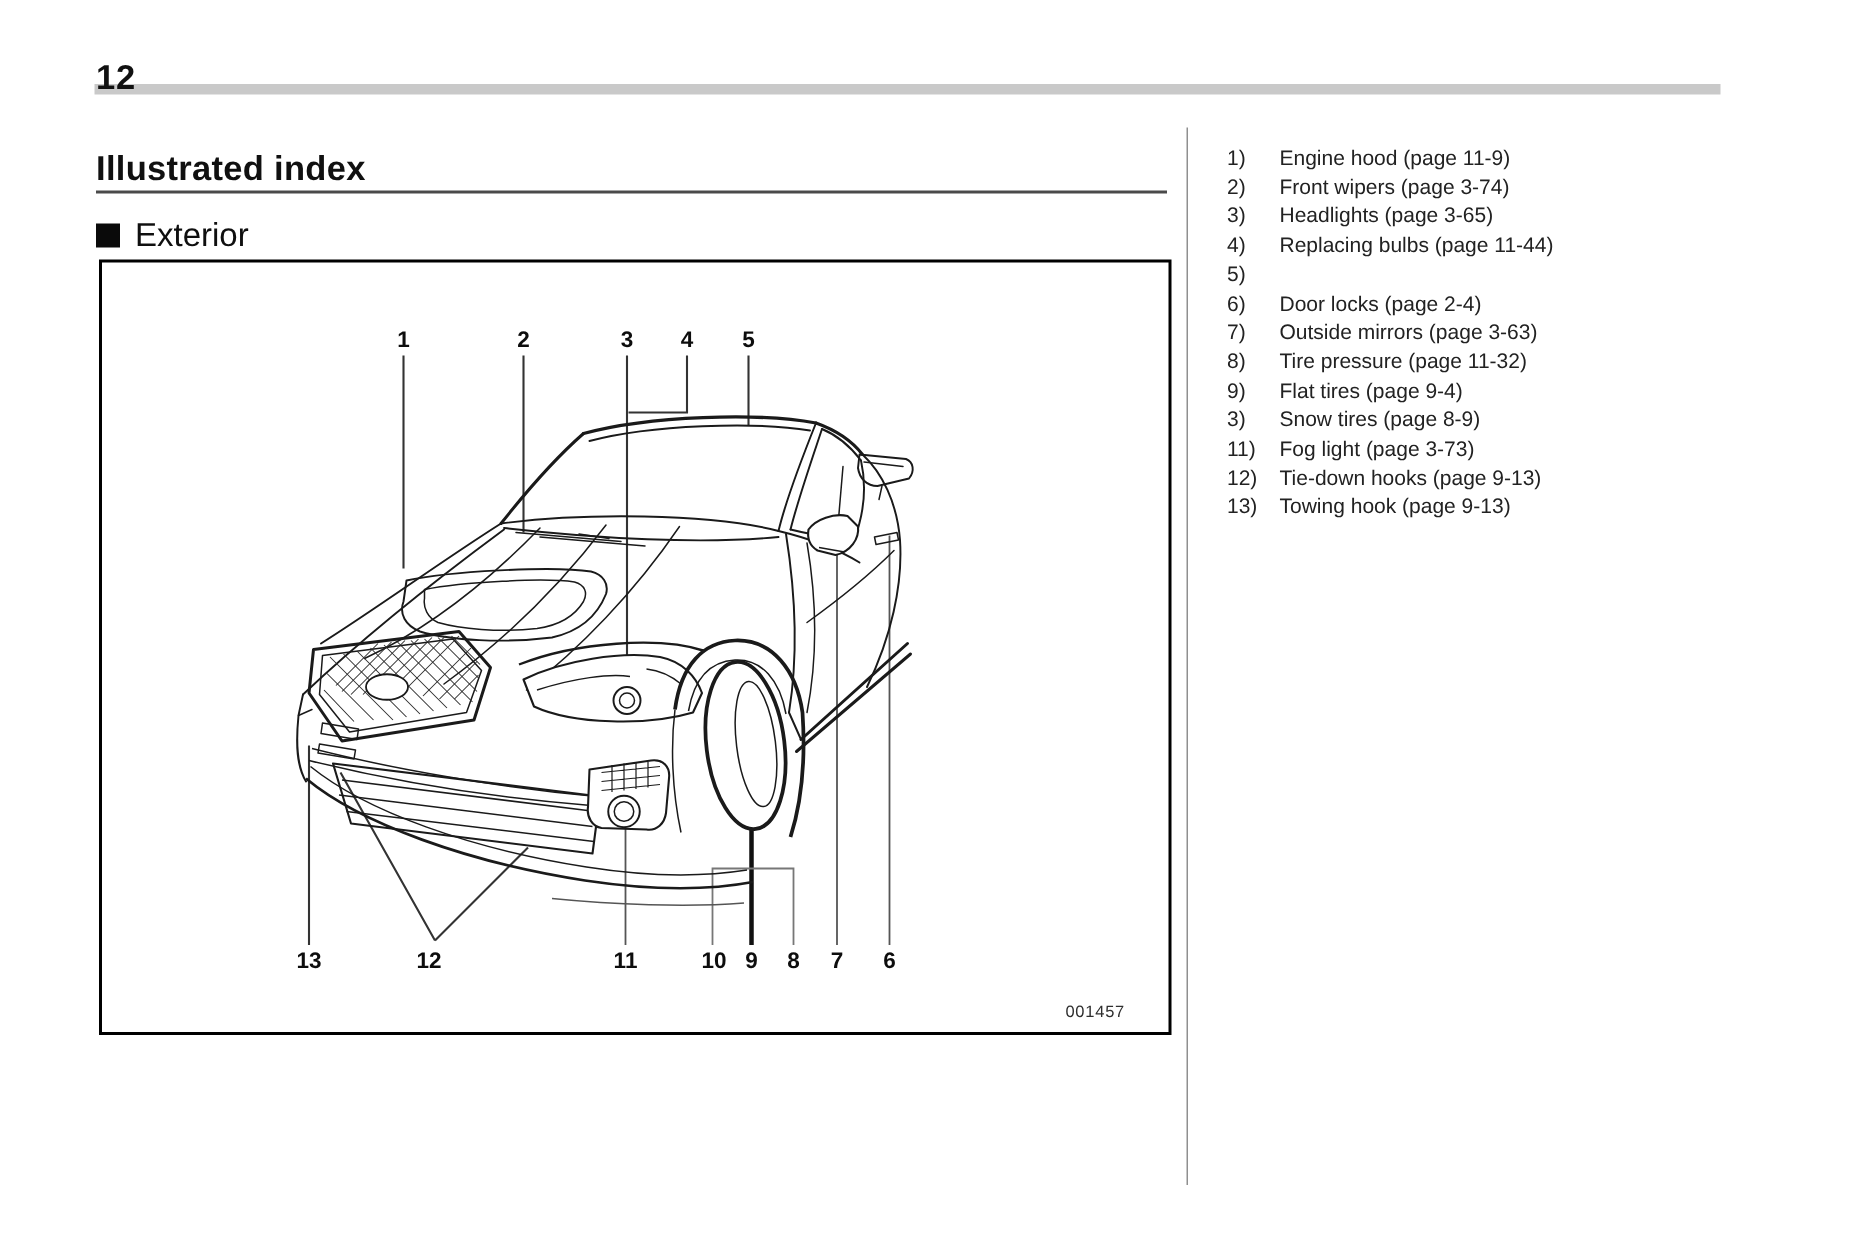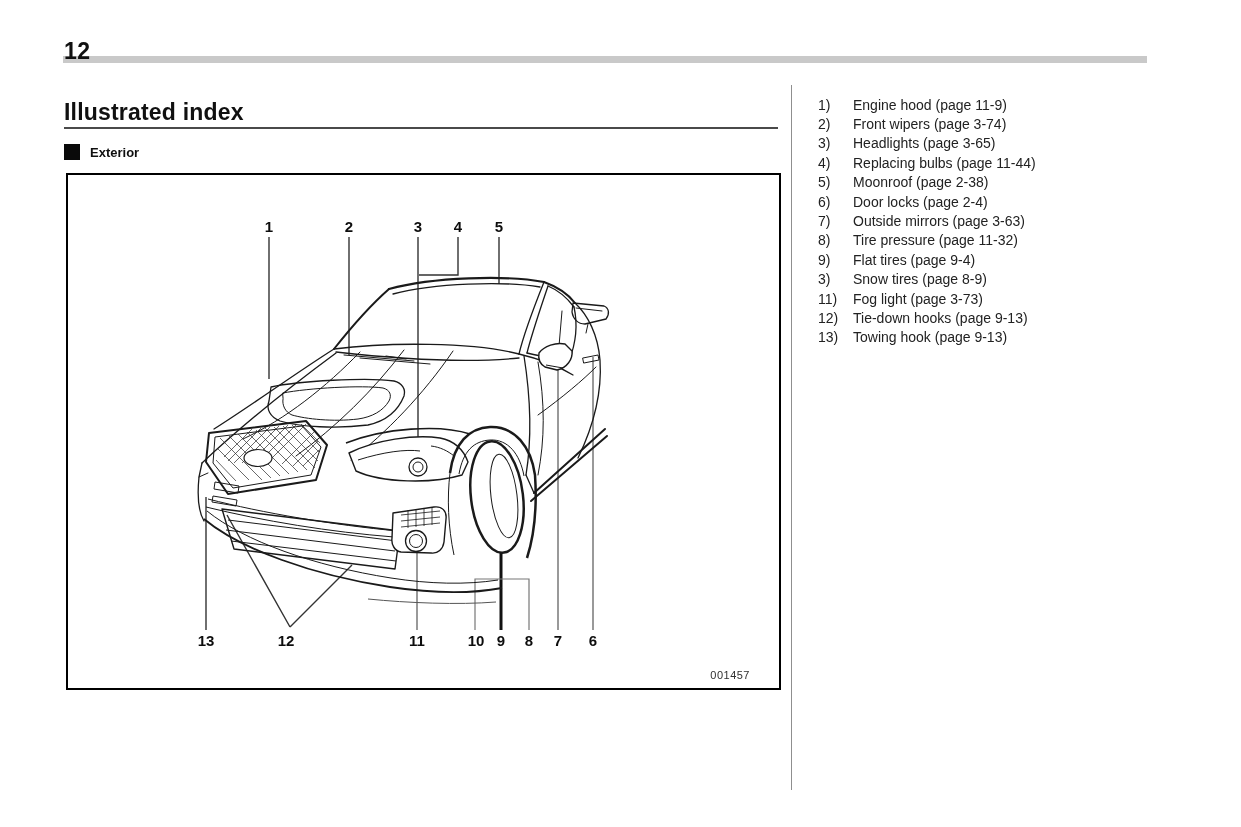--- a/index.html
+++ b/index.html
@@ -9,21 +9,21 @@
   }
   
   .pagenum-bar{position:absolute;left:63px;top:56px;width:1084px;height:7px;background:#c9c9c9;}
   .pagenum{position:absolute;left:64px;top:38px;font-size:23px;font-weight:bold;color:#111;z-index:2;letter-spacing:0.5px;}
   
   .page-title{position:absolute;left:64px;top:99px;margin:0;font-size:23px;font-weight:bold;color:#101010;letter-spacing:0.2px;}
   .title-rule{position:absolute;left:64px;top:127px;width:714px;height:2px;background:#4a4a4a;}
   
   .section-head{position:absolute;left:64px;top:144px;display:flex;align-items:center;gap:10px;}
   .section-square{width:16px;height:16px;background:#0a0a0a;display:inline-block;}
-  .section-title{font-size:13px;font-weight:bold;color:#0f0f0f;}
+  .section-title{font-size:22px;font-weight:normal;color:#0f0f0f;}
   
   .figure{position:absolute;left:66px;top:173px;width:711px;height:513px;border:2px solid #000;background:#fff;}
   .figure svg{position:absolute;left:0;top:0;}
   .callout{position:absolute;transform:translateX(-50%);font-size:15px;font-weight:bold;color:#0d0d0d;line-height:16px;}
   .fig-code{position:absolute;right:29px;bottom:7px;font-size:11px;color:#2f2f2f;letter-spacing:0.5px;}
   
   .vdivider{position:absolute;left:791px;top:85px;width:1px;height:705px;background:#8f8f8f;}
   
   .index{position:absolute;left:818px;top:95px;width:360px;list-style:none;margin:0;padding:0;}
   .index li{display:flex;height:19.4px;align-items:center;font-size:14px;color:#222;}
@@ -199,21 +199,20 @@
     <li>
         <span class="n">3)</span>
         <span class="t">Headlights (page 3-65)</span>
       </li>
     <li>
         <span class="n">4)</span>
         <span class="t">Replacing bulbs (page 11-44)</span>
       </li>
     <li>
         <span class="n">5)</span>
-        <span class="t">Moonroof (page 2-38)</span>
       </li>
     <li>
         <span class="n">6)</span>
         <span class="t">Door locks (page 2-4)</span>
       </li>
     <li>
         <span class="n">7)</span>
         <span class="t">Outside mirrors (page 3-63)</span>
       </li>
     <li>

